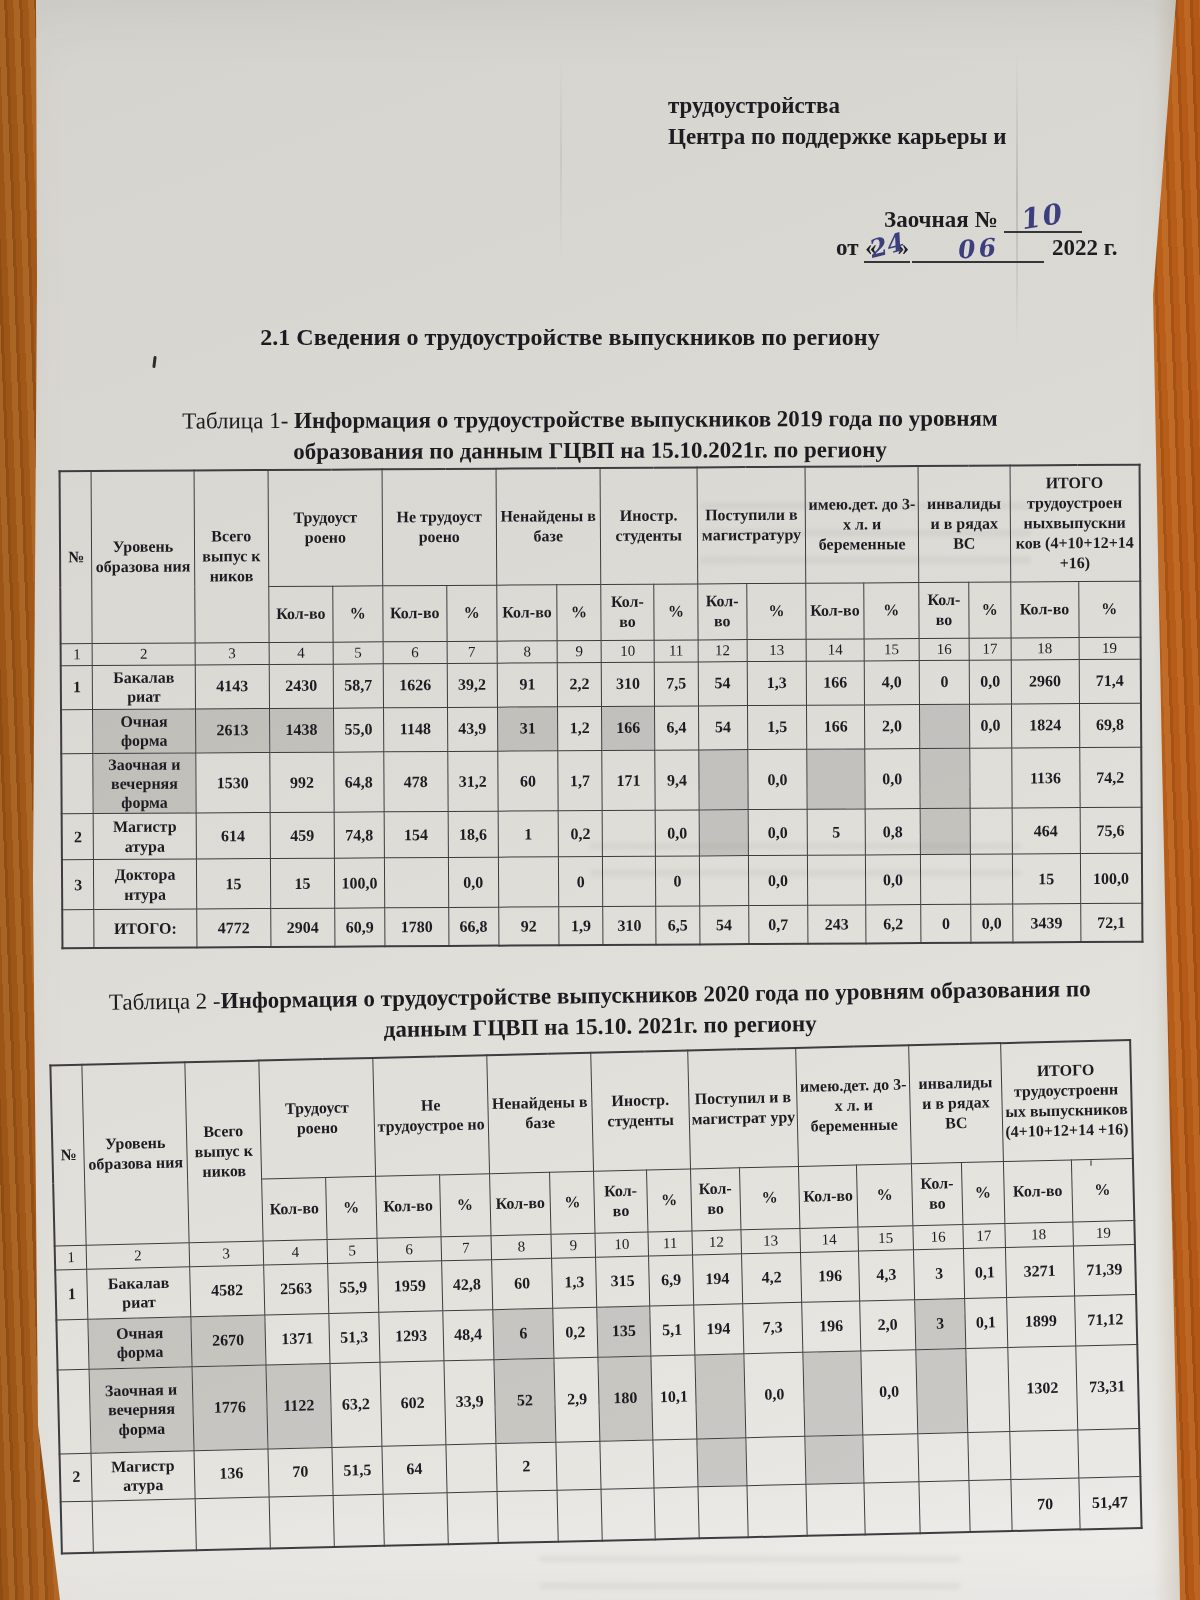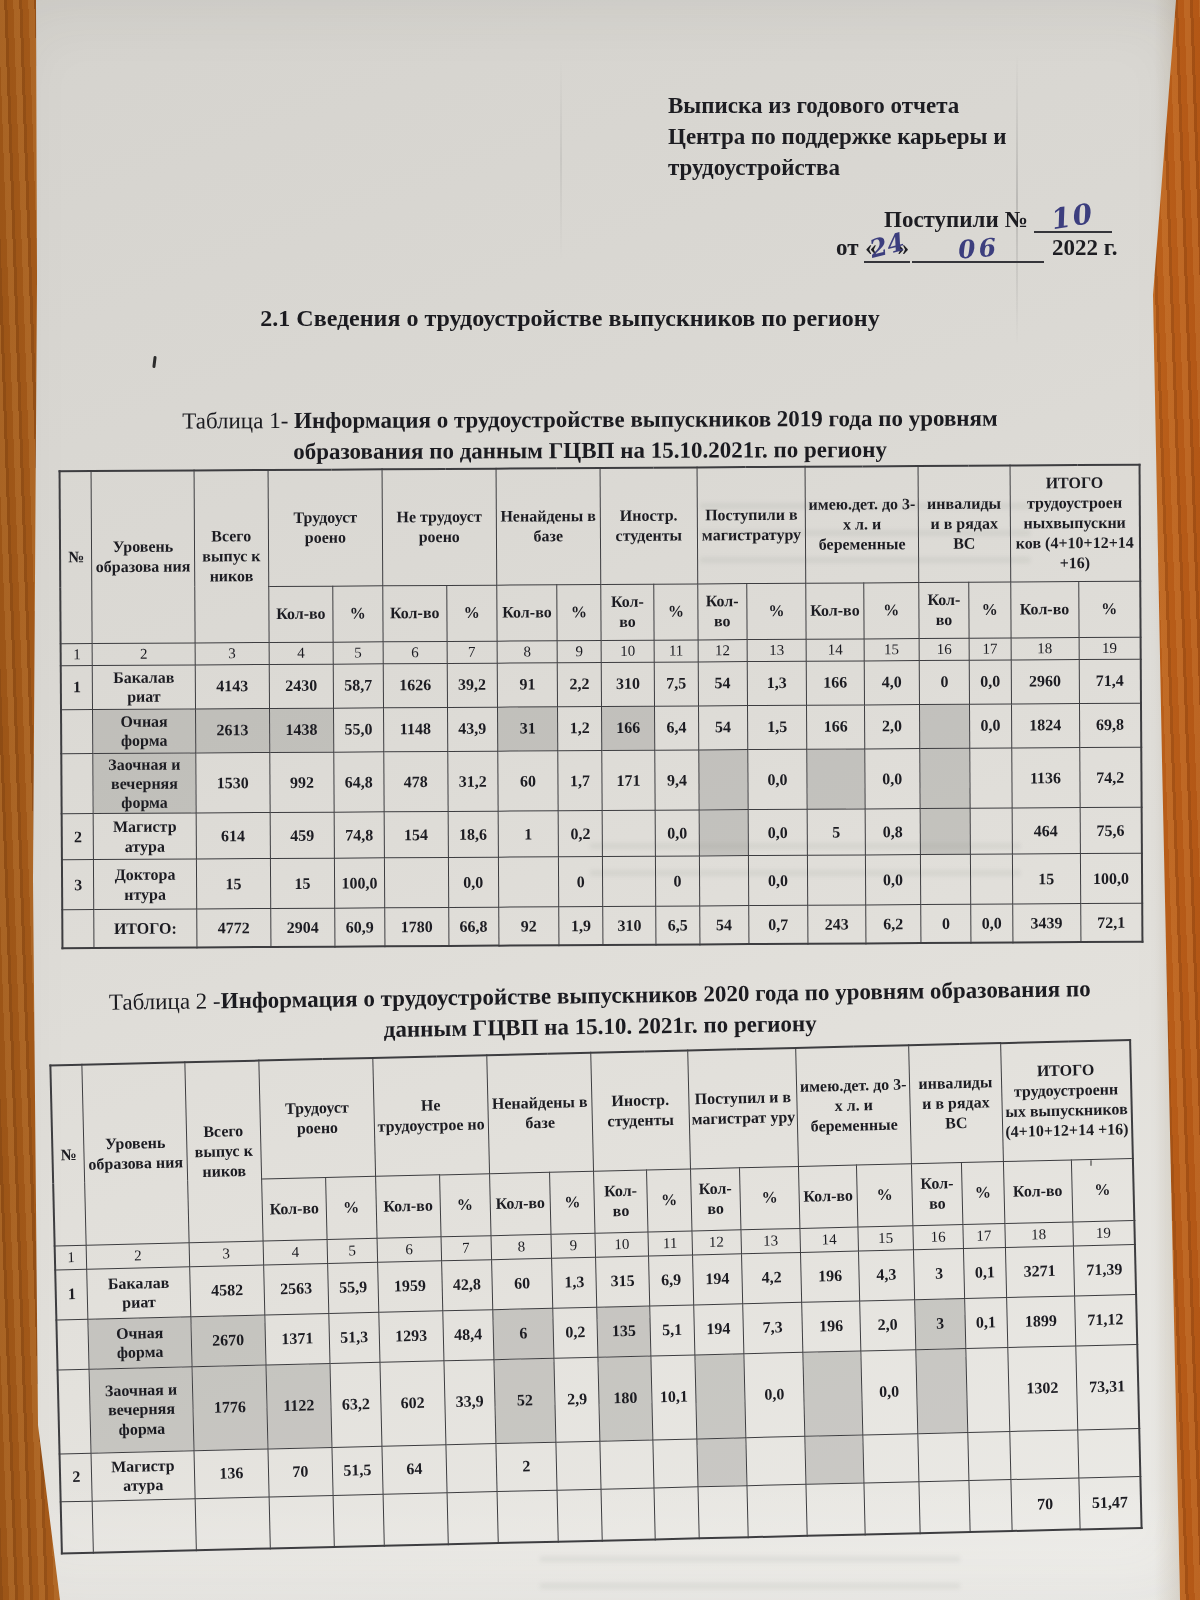--- a/index.html
+++ b/index.html
@@ -33,21 +33,21 @@
   .date-line{position:absolute;left:836px;top:232px;font-weight:bold;font-size:23px;color:#1d1d22;white-space:nowrap;}
   .uline{display:inline-block;border-bottom:2px solid #35353a;text-align:center;vertical-align:bottom;}
   .uline-num{min-width:78px;margin-left:6px;}
   .uline-month{min-width:132px;margin:0 8px 0 2px;}
   .quoted{display:inline-block;border-bottom:2px solid #35353a;padding:0 1px;}
   .ink{font-style:italic;color:#3c3e7e;font-family:"DejaVu Serif",serif;}
   .ink-num{display:inline-block;font-size:28px;transform:rotate(-9deg) translateY(2px);letter-spacing:2px;}
   .ink-day{display:inline-block;font-size:25px;transform:rotate(-14deg) translateY(-1px);margin:0 -7px;}
   .ink-month{display:inline-block;font-size:25px;transform:rotate(-4deg) translateY(2px);letter-spacing:3px;}
 
-  .section-title{position:absolute;left:60px;top:305px;width:1020px;text-align:center;font-weight:bold;font-size:24px;color:#1b1b20;}
+  .section-title{position:absolute;left:60px;top:324px;width:1020px;text-align:center;font-weight:bold;font-size:24px;color:#1b1b20;}
   .t-title{position:absolute;text-align:center;font-size:23px;color:#1b1b20;line-height:1.35;}
   .t-title .t-prefix{font-weight:normal;}
   .t-title .t-bold{font-weight:bold;}
   .t1-title{left:150px;top:404px;width:880px;transform:rotate(-.2deg);}
   .t2-title{left:95px;top:980px;width:1010px;transform:rotate(-.8deg);}
 
   .tbl-wrap{position:absolute;}
   .t1-pos{left:60px;top:467px;transform:rotate(-.35deg);transform-origin:50% 50%;}
   .t2-pos{left:55px;top:1053px;transform:rotate(-1.35deg);transform-origin:45% 50%;}
 
@@ -88,27 +88,26 @@
 
   <div class="crease" style="left:1016px;top:55px;height:290px;"></div>
   <div class="crease" style="left:560px;top:60px;height:200px;opacity:.5;"></div>
   <div class="speck" style="left:153px;top:356px;width:3px;height:12px;transform:rotate(7deg);"></div>
   <div class="speck" style="left:1090px;top:1160px;width:2px;height:6px;opacity:.5;"></div>
   <div class="smudge" style="left:700px;top:492px;width:330px;height:92px;"></div>
   <div class="smudge" style="left:590px;top:832px;width:430px;height:62px;"></div>
   <div class="smudge" style="left:540px;top:1545px;width:420px;height:50px;"></div>
 
   <div class="hdr-block">
-    <div>Выписка из годового отчета</div>
+    <div>трудоустройства</div>
     <div>Центра по поддержке карьеры и</div>
-    <div>трудоустройства</div>
   </div>
 
   <div class="proto-line">
-    <span>Поступили №</span><span class="uline uline-num"><span class="ink ink-num" style="color: rgb(60, 62, 126);">10</span></span>
+    <span>Заочная №</span><span class="uline uline-num"><span class="ink ink-num" style="color: rgb(60, 62, 126);">10</span></span>
   </div>
 
   <div class="date-line">
     <span>от</span>
     <span class="quoted"><span>«</span><span class="ink ink-day" style="color: rgb(60, 62, 126);">24</span><span>»</span></span><span class="uline uline-month"><span class="ink ink-month" style="color: rgb(60, 62, 126);">06</span></span><span>2022 г.</span>
   </div>
 
   <div class="section-title">2.1 Сведения о трудоустройстве выпускников по региону</div>
 
   <div class="t-title t1-title">

